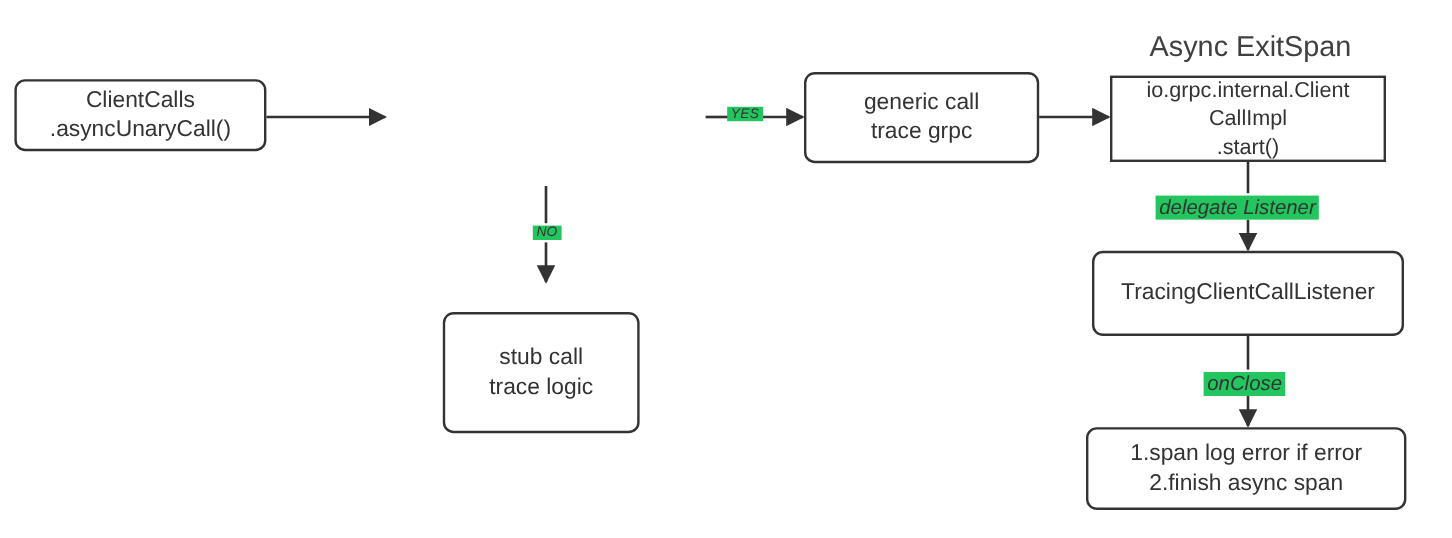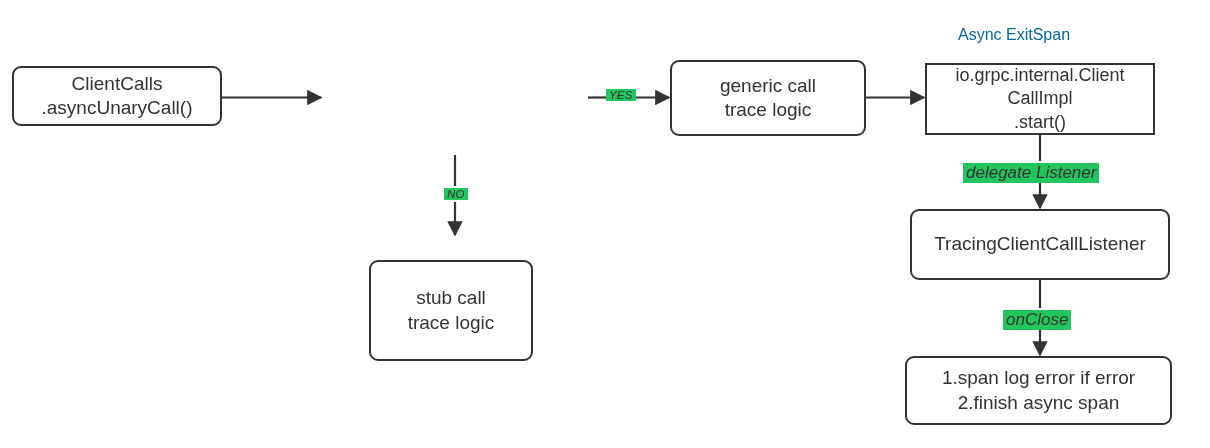--- a/index.html
+++ b/index.html
@@ -90,22 +90,22 @@
   }
   #label-yes { left: 606px; top: 89px; }
   #label-no  { left: 444px; top: 188px; }
   #label-delegate-listener { left: 963px; top: 163px; }
   #label-on-close { left: 1003px; top: 310px; }
 
   #label-async-exit-span {
     position: absolute;
     left: 958px;
     top: 26px;
-    font-size: 16px;
-    color: #0369a1;
+    font-size: 24px;
+    color: #404040;
     white-space: nowrap;
     text-align: center;
   }
 </style>
 </head>
 <body>
 
 <div id="canvas">
 
   <svg class="edge-layer" viewBox="0 0 1210 448" width="1210" height="448">
@@ -133,21 +133,21 @@
   </svg>
 
   <div class="node rounded" id="node-client-calls">ClientCalls
 .asyncUnaryCall()</div>
 
 
   <div class="node rounded" id="node-stub-call">stub call
 trace logic</div>
 
   <div class="node rounded" id="node-generic-call">generic call
-trace logic</div>
+trace grpc</div>
 
   <div class="node sharp" id="node-client-call-impl">io.grpc.internal.Client
 CallImpl
 .start()</div>
 
   <div class="node rounded" id="node-tracing-listener">TracingClientCallListener</div>
 
   <div class="node rounded" id="node-on-close-actions">1.span log error if error
 2.finish async span</div>
 

